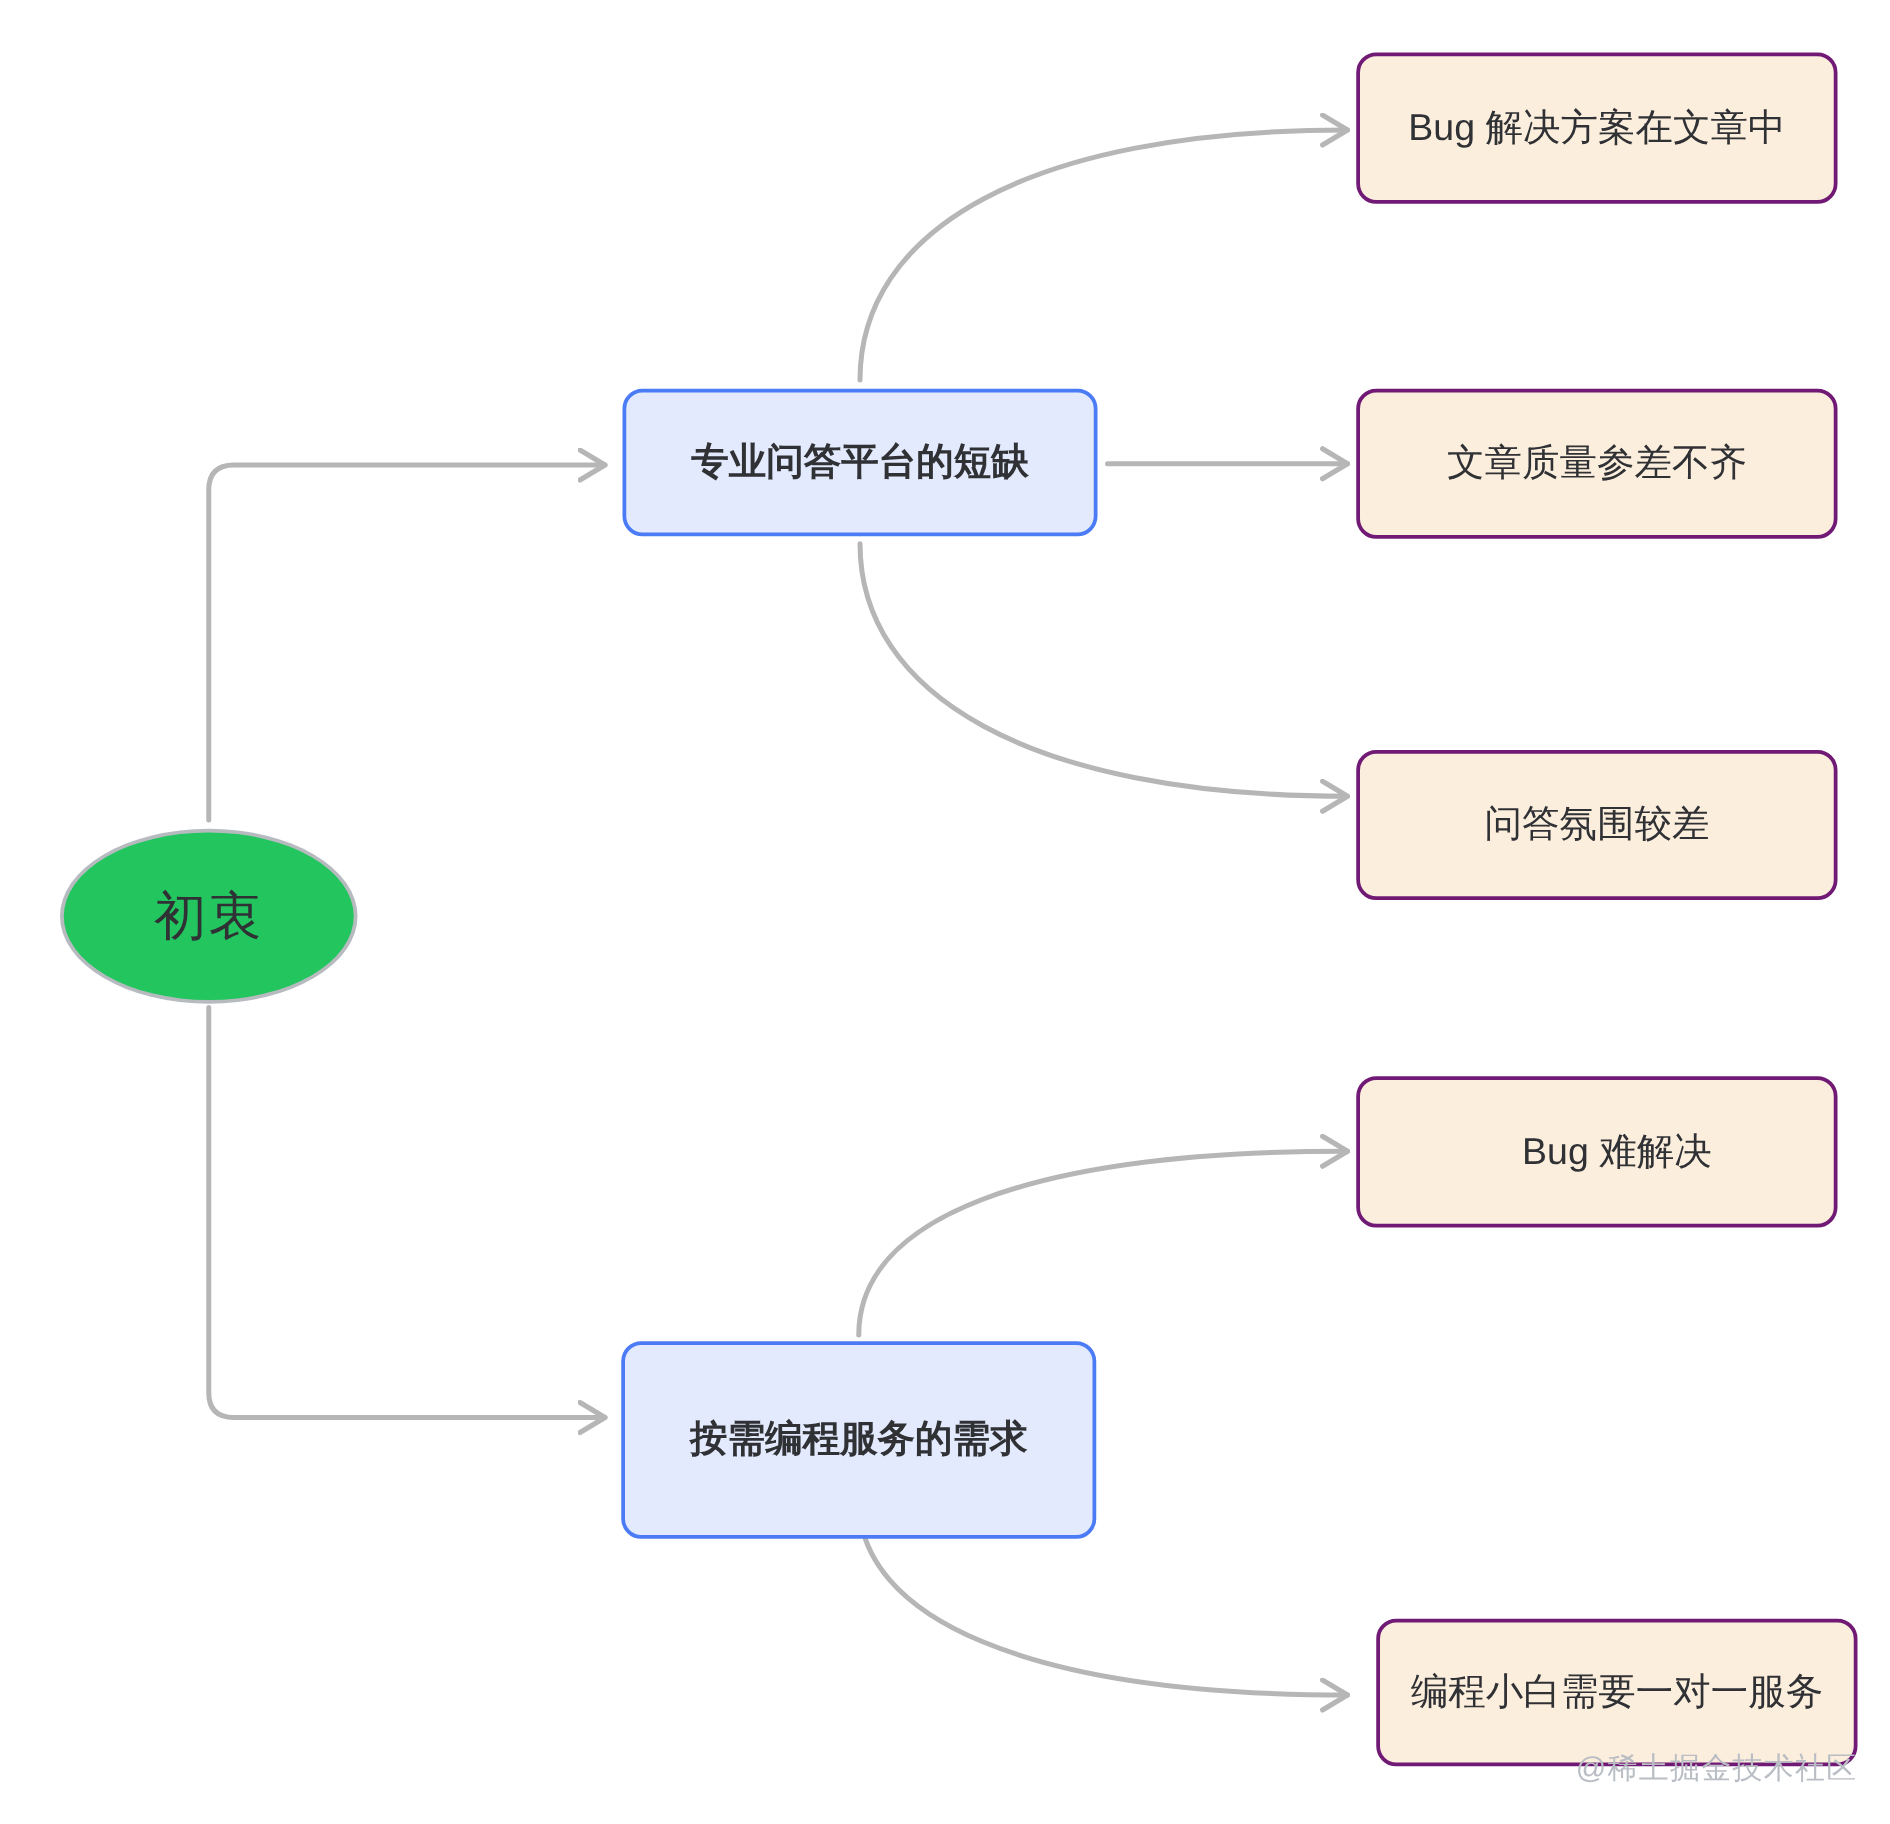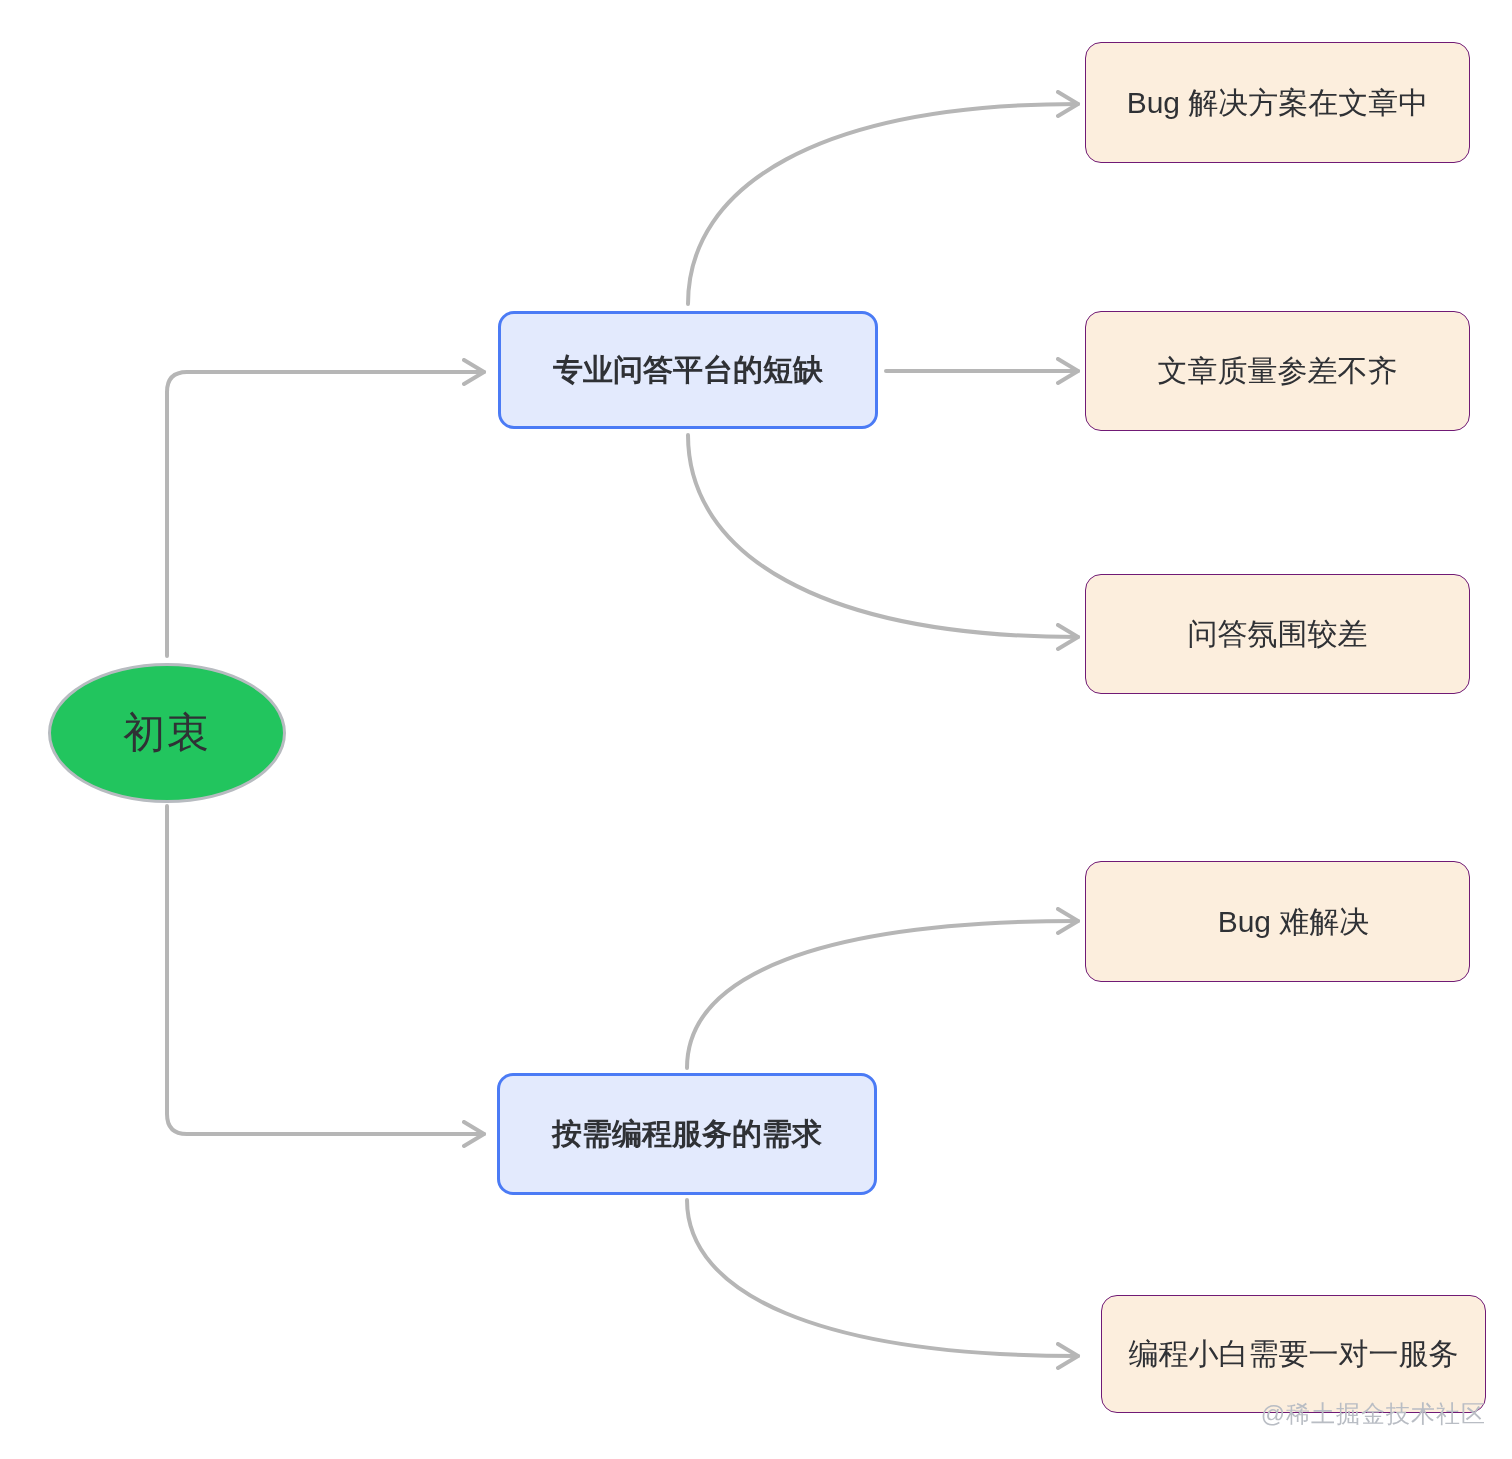--- a/index.html
+++ b/index.html
@@ -46,30 +46,30 @@
     letter-spacing: 2px;
   }
   .branch {
     background: #e3eafd;
     border: 3px solid #4b7bf5;
     border-radius: 16px;
     font-size: 30px;
     font-weight: bold;
   }
   .branch-1 { left: 498px; top: 311px; width: 380px; height: 118px; }
-  .branch-2 { left: 497px; top: 1073px; width: 380px; height: 122px; align-items: center; }
+  .branch-2 { left: 497px; top: 1073px; width: 380px; height: 158px; align-items: center; }
   .leaf {
     background: #fceedd;
-    border: 1px solid #701a75;
+    border: 3px solid #701a75;
     border-radius: 16px;
     font-size: 30px;
   }
   .leaf-1 { left: 1085px; top: 42px;   width: 385px; height: 121px; }
   .leaf-2 { left: 1085px; top: 311px;  width: 385px; height: 120px; }
-  .leaf-3 { left: 1085px; top: 574px;  width: 385px; height: 120px; }
+  .leaf-3 { left: 1085px; top: 600px;  width: 385px; height: 120px; }
   .leaf-4 { left: 1085px; top: 861px;  width: 385px; height: 121px; padding-left: 32px; }
   .leaf-5 { left: 1085px; top: 1295px; width: 385px; height: 118px; margin-left: 16px; }
   .watermark {
     position: absolute;
     right: 26px;
     top: 1398px;
     font-size: 24px;
     color: #b9bdc4;
     letter-spacing: 1px;
   }

